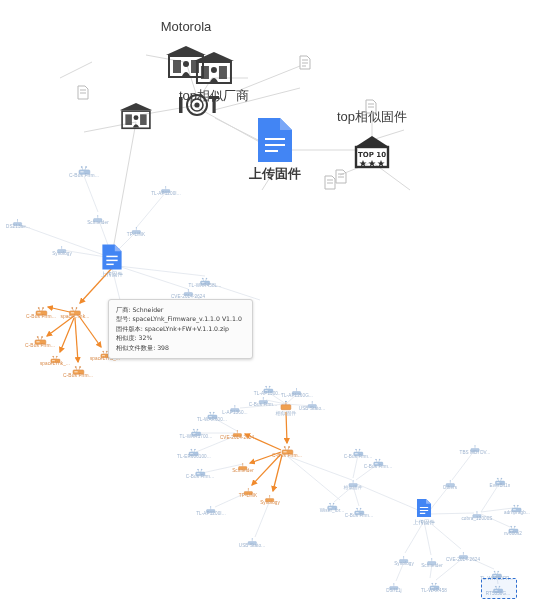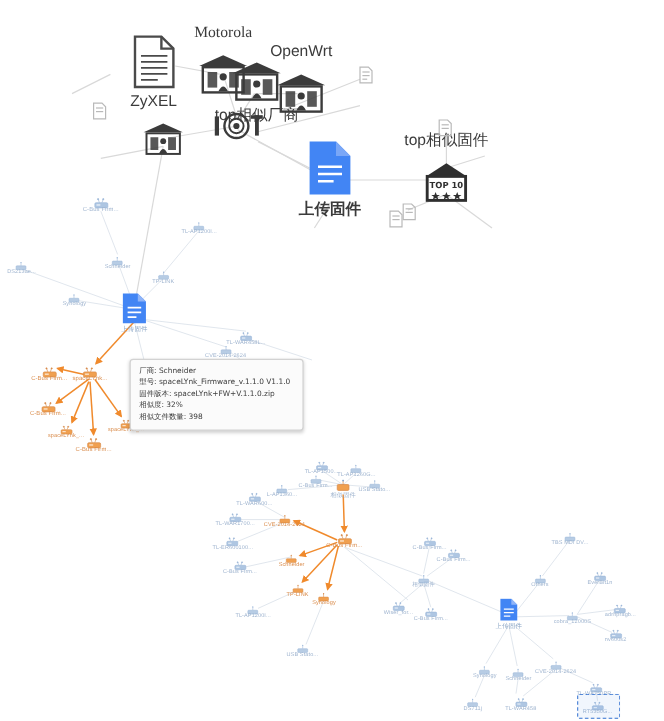--- a/index.html
+++ b/index.html
@@ -158,39 +158,23 @@
       <line x1="79" y1="316" x2="101" y2="347"></line>
 
       <line x1="286" y1="412" x2="287" y2="443"></line>
       <line x1="281" y1="450" x2="245" y2="434"></line>
       <line x1="281" y1="452" x2="250" y2="463"></line>
       <line x1="281" y1="454" x2="252" y2="485"></line>
       <line x1="282" y1="455" x2="273" y2="491"></line>
     </g>
   </svg>
 
-  <div class="node big" style="left:128px;top:60px;">
-    <div class="big-doc">
-      <svg width="38" height="46" viewBox="0 0 38 46">
-        <path d="M3 2 h22 l10 10 v32 h-32 z" fill="#fff" stroke="#4a4a4a" stroke-width="2"></path>
-        <path d="M25 2 v10 h10" fill="none" stroke="#4a4a4a" stroke-width="2"></path>
-        <g stroke="#4a4a4a" stroke-width="1.4">
-          <line x1="8" y1="18" x2="30" y2="18"></line>
-            <line x1="8" y1="23" x2="30" y2="23"></line>
-          <line x1="8" y1="28" x2="30" y2="28"></line>
-            <line x1="8" y1="33" x2="30" y2="33"></line>
-          <line x1="8" y1="38" x2="22" y2="38"></line>
-        </g>
-      </svg>
-    </div>
-    <span class="lbl">ZyXEL</span>
-  </div>
 
   <div class="node big" style="left:186px;top:62px;">
-    <span class="lbl" style="position:absolute;left:50%;top:-28px;transform:translateX(-50%);font-family:Liberation Serif, serif;">Motorola</span>
+    <span class="lbl" style="position:absolute;left:50%;top:-28px;transform:translateX(-50%);">Motorola</span>
     <div class="big-store">
       <svg width="44" height="34" viewBox="0 0 44 34">
         <path d="M22 1 L42 10 H2 Z" fill="#3b3b3b"></path>
         <rect x="5" y="11" width="34" height="21" fill="none" stroke="#3b3b3b" stroke-width="2"></rect>
         <rect x="9" y="15" width="8" height="13" fill="#3b3b3b" opacity=".85"></rect>
         <rect x="27" y="15" width="8" height="13" fill="#3b3b3b" opacity=".85"></rect>
         <circle cx="22" cy="19" r="3" fill="#3b3b3b"></circle>
         <path d="M18 31 q4 -8 8 0 z" fill="#3b3b3b"></path>
       </svg>
     </div>
@@ -203,33 +187,20 @@
         <rect x="5" y="11" width="34" height="21" fill="none" stroke="#3b3b3b" stroke-width="2"></rect>
         <rect x="9" y="15" width="8" height="13" fill="#3b3b3b" opacity=".85"></rect>
         <rect x="27" y="15" width="8" height="13" fill="#3b3b3b" opacity=".85"></rect>
         <circle cx="22" cy="19" r="3" fill="#3b3b3b"></circle>
         <path d="M18 31 q4 -8 8 0 z" fill="#3b3b3b"></path>
       </svg>
     </div>
     <span class="lbl">top相似厂商</span>
   </div>
 
-  <div class="node big" style="left:251px;top:78px;">
-    <span class="lbl" style="position:absolute;left:50%;top:-28px;transform:translateX(-50%);">OpenWrt</span>
-    <div class="big-store">
-      <svg width="44" height="34" viewBox="0 0 44 34">
-        <path d="M22 1 L42 10 H2 Z" fill="#3b3b3b"></path>
-        <rect x="5" y="11" width="34" height="21" fill="none" stroke="#3b3b3b" stroke-width="2"></rect>
-        <rect x="9" y="15" width="8" height="13" fill="#3b3b3b" opacity=".85"></rect>
-        <rect x="27" y="15" width="8" height="13" fill="#3b3b3b" opacity=".85"></rect>
-        <circle cx="22" cy="19" r="3" fill="#3b3b3b"></circle>
-        <path d="M18 31 q4 -8 8 0 z" fill="#3b3b3b"></path>
-      </svg>
-    </div>
-  </div>
 
   <div class="node big" style="left:198px;top:105px;">
     <div class="big-iot">
       <svg width="44" height="26" viewBox="0 0 44 26">
         <rect x="3" y="5" width="3.5" height="16" fill="#3b3b3b"></rect>
         <circle cx="21" cy="13" r="10" fill="none" stroke="#3b3b3b" stroke-width="2"></circle>
         <circle cx="21" cy="13" r="6" fill="none" stroke="#3b3b3b" stroke-width="1.6"></circle>
         <circle cx="21" cy="13" r="2.6" fill="#3b3b3b"></circle>
         <rect x="33" y="4" width="10" height="3" fill="#3b3b3b"></rect>
         <rect x="36.5" y="4" width="3.2" height="17" fill="#3b3b3b"></rect>

